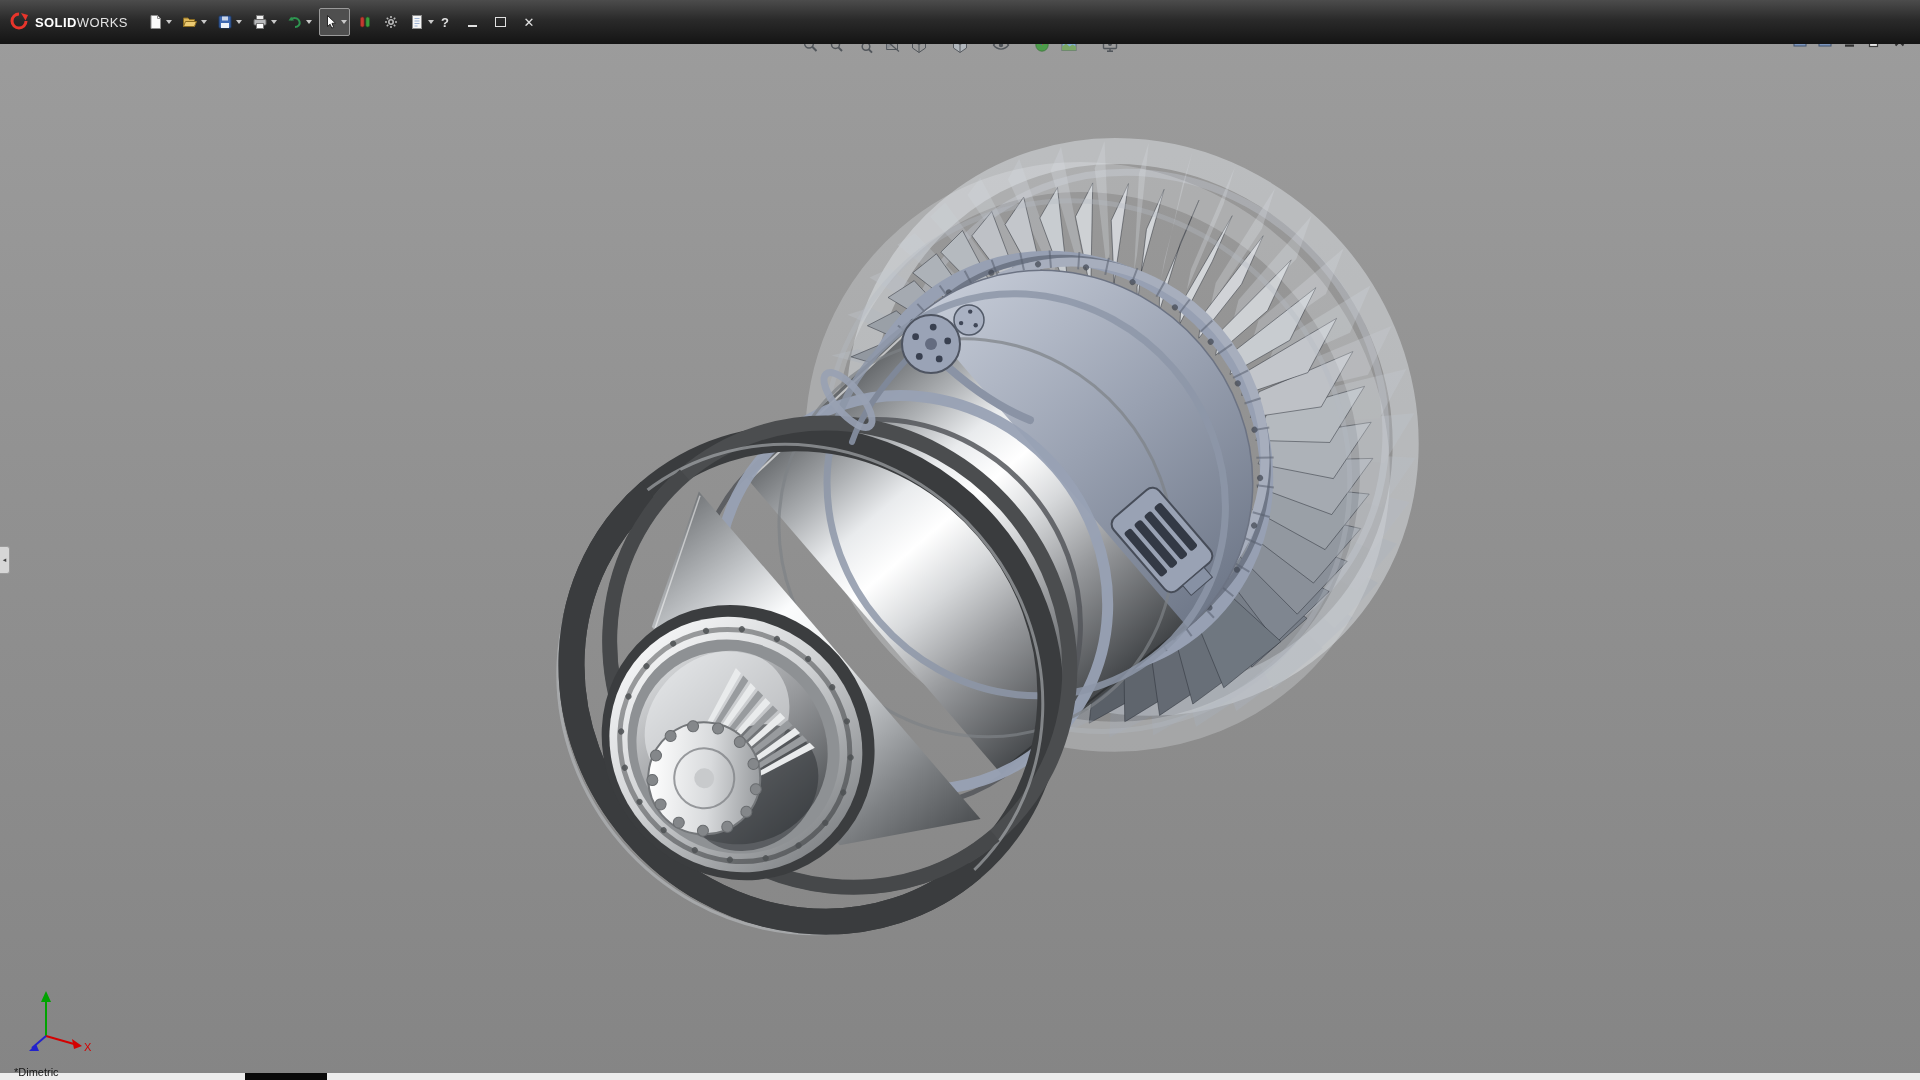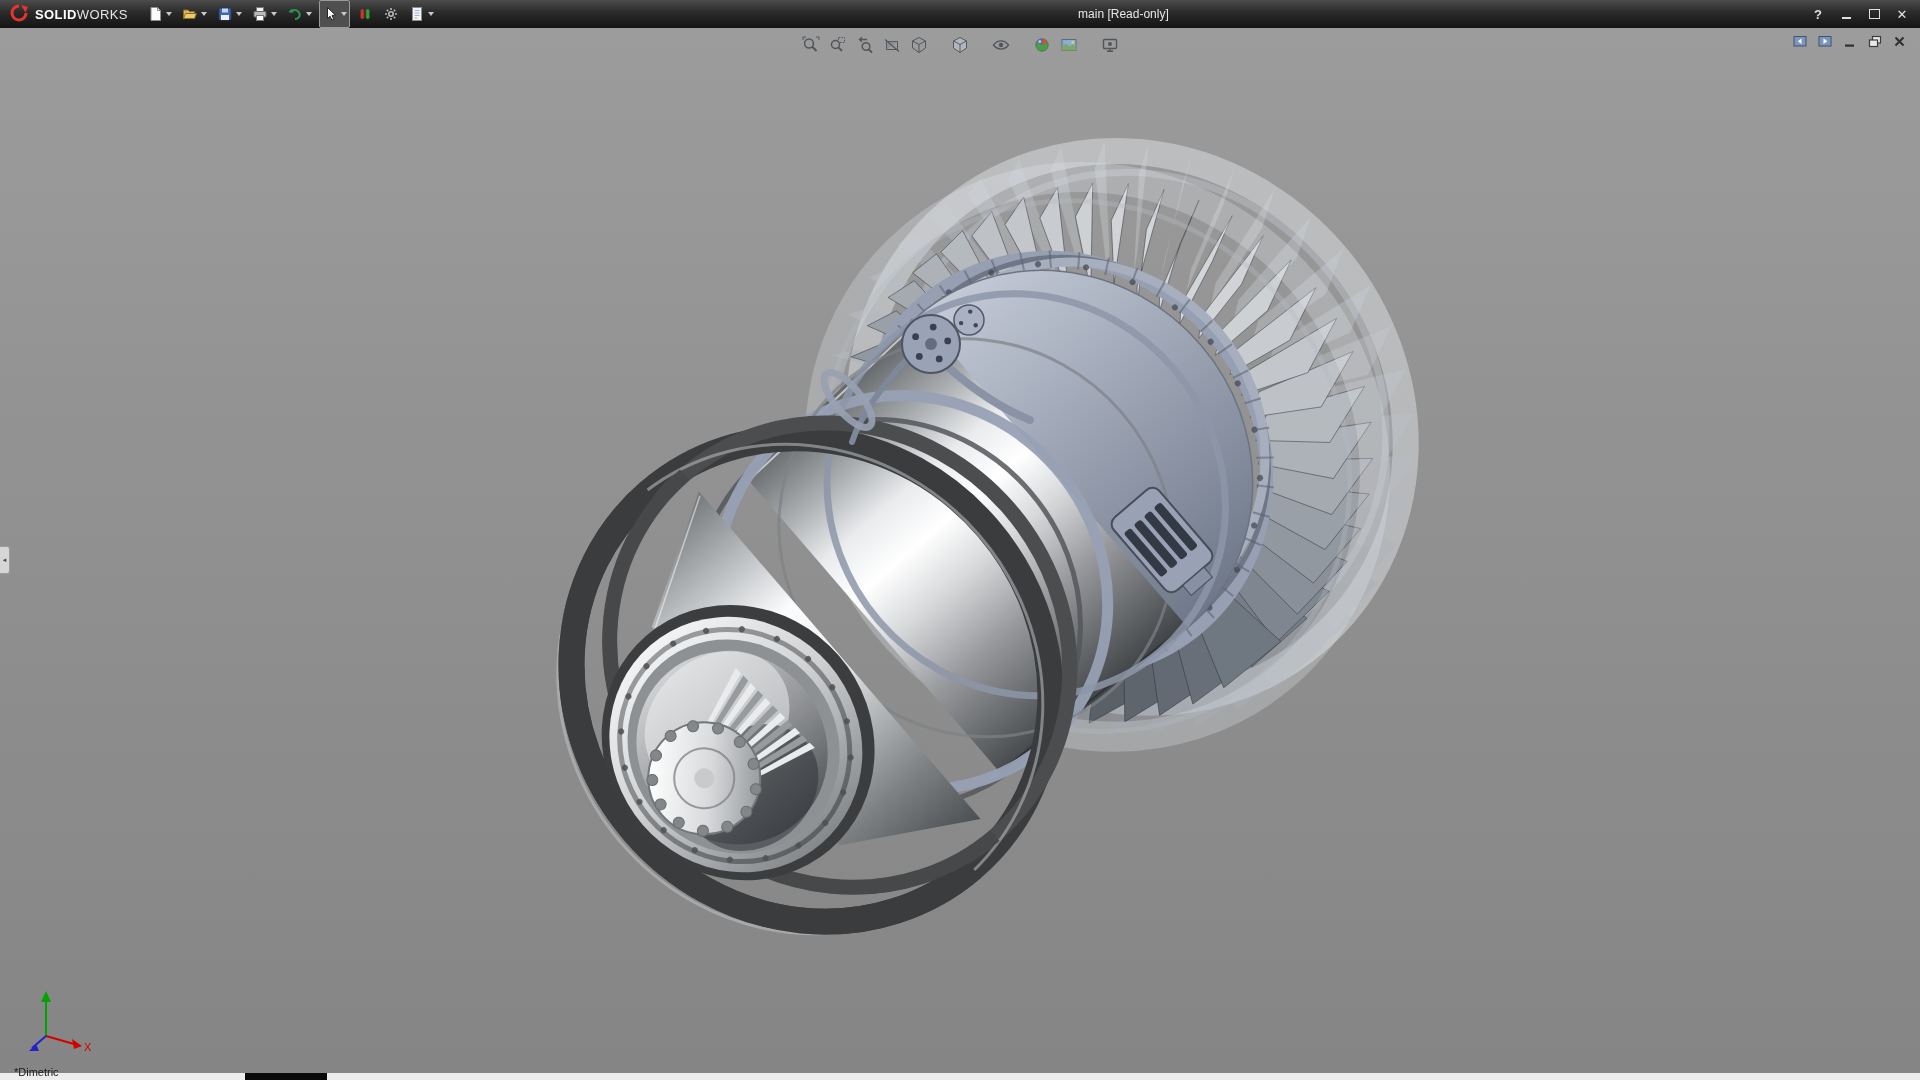--- a/index.html
+++ b/index.html
@@ -1,22 +1,22 @@
 <!DOCTYPE html>
 <html><head>
 <meta charset="utf-8">
 <style>
   html,body{margin:0;padding:0}
   body{width:1920px;height:1080px;overflow:hidden;position:relative;
        font-family:"Liberation Sans",sans-serif;background:#8f8f8f;}
 
   
-  .titlebar{position:absolute;top:0;left:0;right:0;height:28px;z-index:20;
+  .titlebar{position:absolute;top:0;left:0;right:0;height:44px;z-index:20;
     background:linear-gradient(#4c4c4c,#2a2a2a 45%,#141414);
-    display:flex;align-items:center;padding:0 8px;box-sizing:border-box;}
+    display:flex;padding:14px 8px;box-sizing:border-box;}
   .brand{display:flex;align-items:center;gap:5px;margin-right:16px;}
   .brand-text{color:#fff;font-size:13px;letter-spacing:.4px;white-space:nowrap;}
   .brand-bold{font-weight:bold}
   .brand-light{font-weight:normal;color:#e3e3e3}
   .file-toolbar{display:flex;align-items:center;gap:4px;}
   .tb-btn{display:flex;align-items:center;height:22px;padding:2px 2px;border-radius:2px;border:1px solid transparent;}
   .tb-btn.active{border:1px solid #9a9a9a;background:#4f4f4f;}
   .dd{width:0;height:0;border-left:3px solid transparent;border-right:3px solid transparent;
       border-top:4px solid #c9c9c9;margin-left:3px;}
   .win-title{flex:1;text-align:center;color:#e6e6e6;font-size:12px;}
@@ -134,21 +134,20 @@
           <line x1="5.5" y1="4.5" x2="10.5" y2="4.5"></line>
             <line x1="5.5" y1="7" x2="10.5" y2="7"></line>
           <line x1="5.5" y1="9.5" x2="10.5" y2="9.5"></line>
             <line x1="5.5" y1="12" x2="8.5" y2="12"></line>
         </g>
       </svg>
         <span class="dd"></span>
     </div>
   </div>
 
-  <div class="win-title">main [Read-only]</div>
 
   <div class="win-controls">
     <span class="wc" style="font-weight:bold;font-size:13px;">?</span>
     <span class="wc">
         <span class="wc-min-bar"></span>
       </span>
     <span class="wc">
         <span class="wc-max-box"></span>
       </span>
     <span class="wc" style="font-size:13px;">✕</span>

